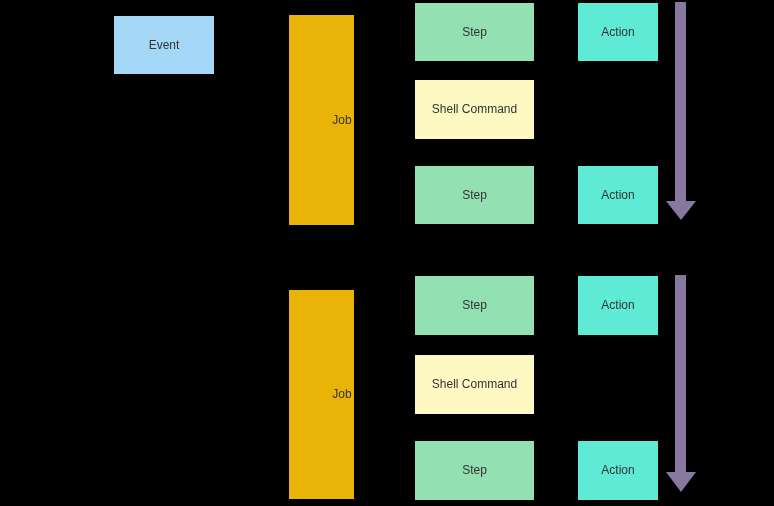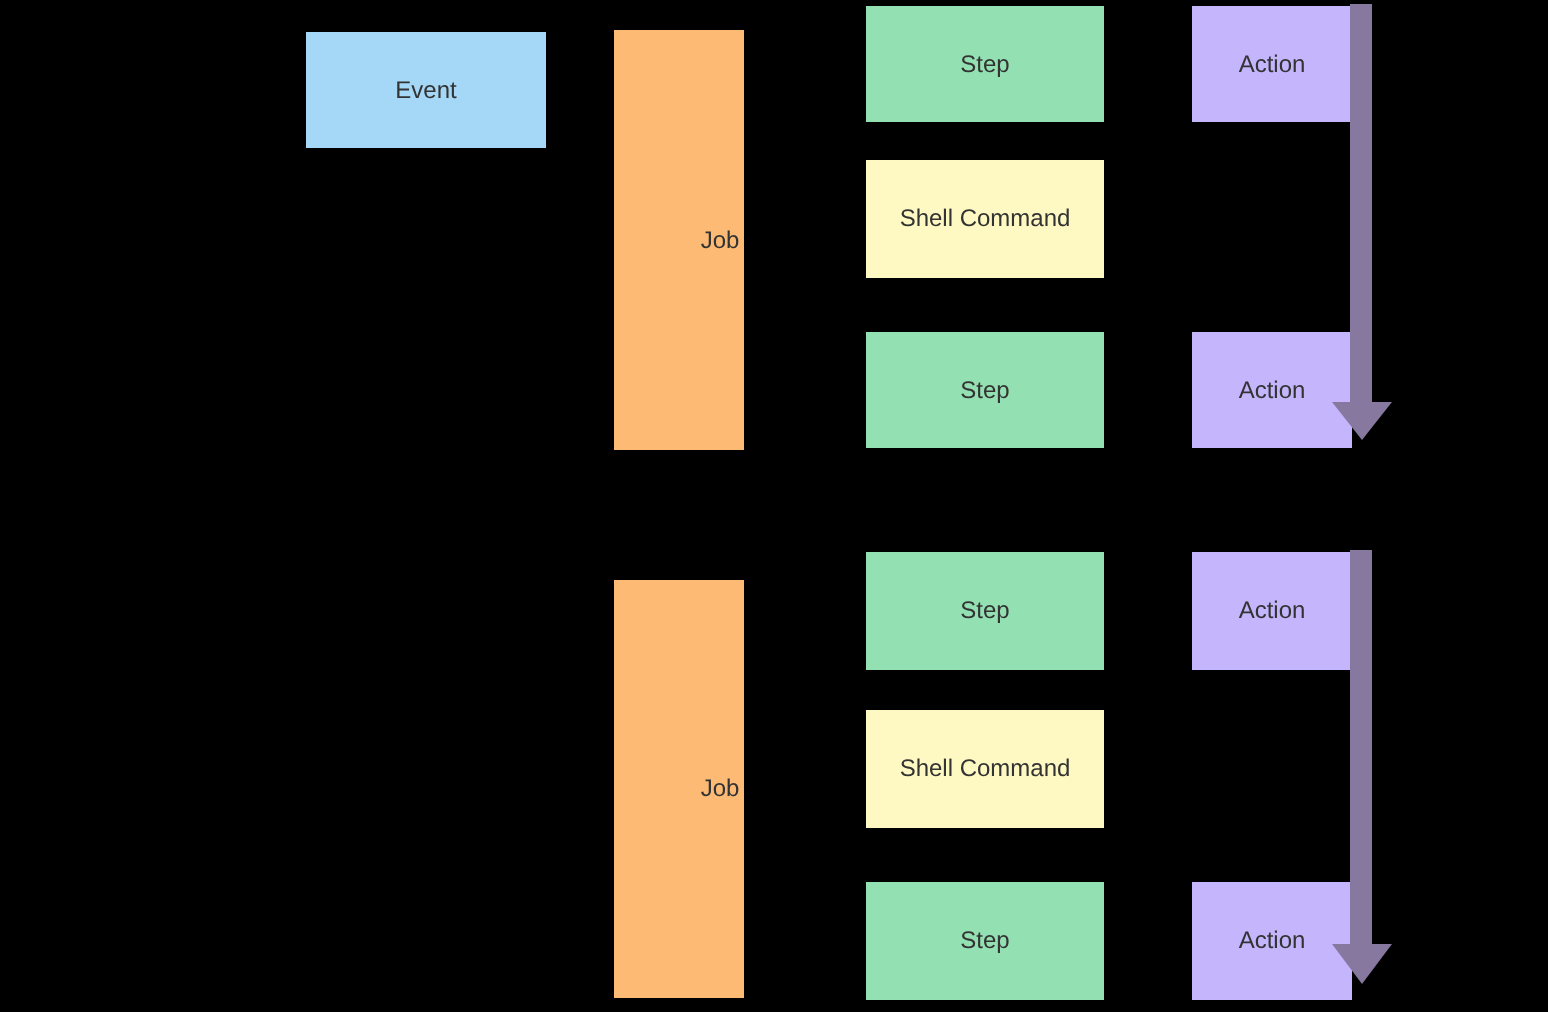--- a/index.html
+++ b/index.html
@@ -14,47 +14,46 @@
   }
   .node {
     position: absolute;
     display: flex;
     align-items: center;
     justify-content: center;
     font-size: 12px;
     color: #333333;
     text-align: left;
     line-height: 1.2;
-    margin-left: 18px;
   }
   .event  { background: #A5D8F7; }
-  .job    { background: #fdba74; padding-left: 41px; }
+  .job    { background: #eab308; padding-left: 41px; }
   .step   { background: #93E0B2; }
   .shell  { background: #fef9c3; }
-  .action { background: #c4b5fd; }
+  .action { background: #5eead4; }
   .arrow-shaft {
     position: absolute;
     width: 11px;
     background: #87789F;
   }
   .arrow-head {
     position: absolute;
     width: 0;
     height: 0;
     border-left: 15px solid transparent;
     border-right: 15px solid transparent;
     border-top: 19px solid #87789F;
   }
 </style>
 </head>
 <body>
 
 <div class="canvas">
 
-  <div class="node event" style="left:135px; top:16px; width:120px; height:58px">
+  <div class="node event" style="left:114px; top:16px; width:100px; height:58px">
     <span>Event</span>
   </div>
 
   <div class="node job" style="left:289px; top:15px; width:65px; height:210px">
     <span>Job</span>
   </div>
 
   <div class="node step" style="left:415px; top:3px; width:119px; height:58px">
     <span>Step</span>
   </div>

